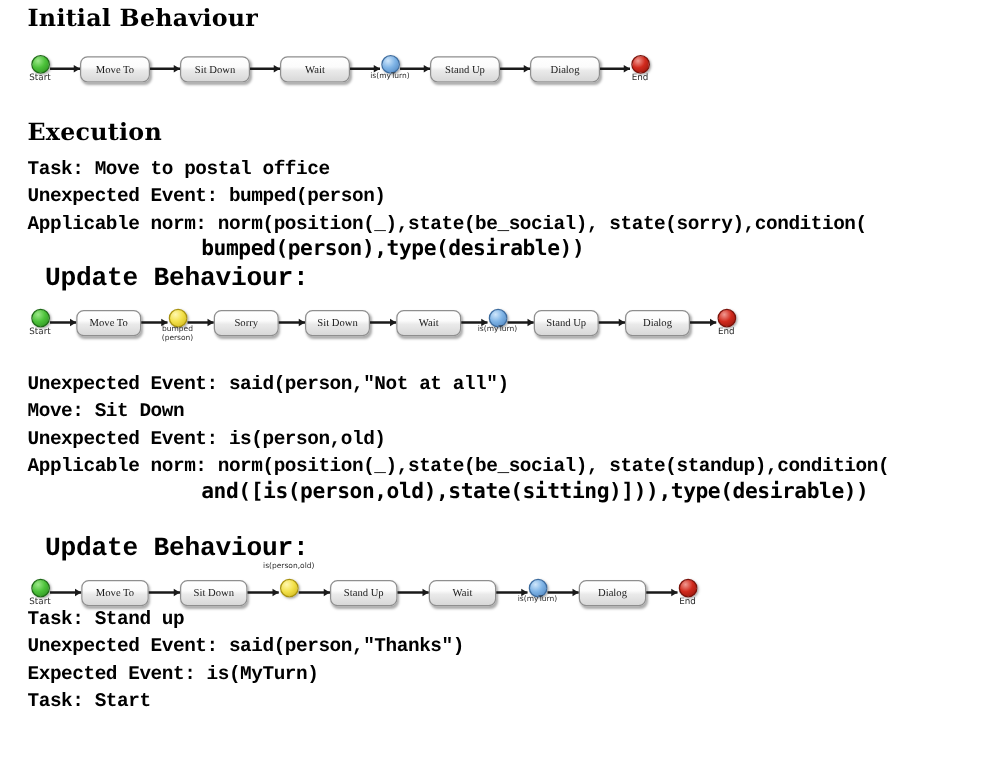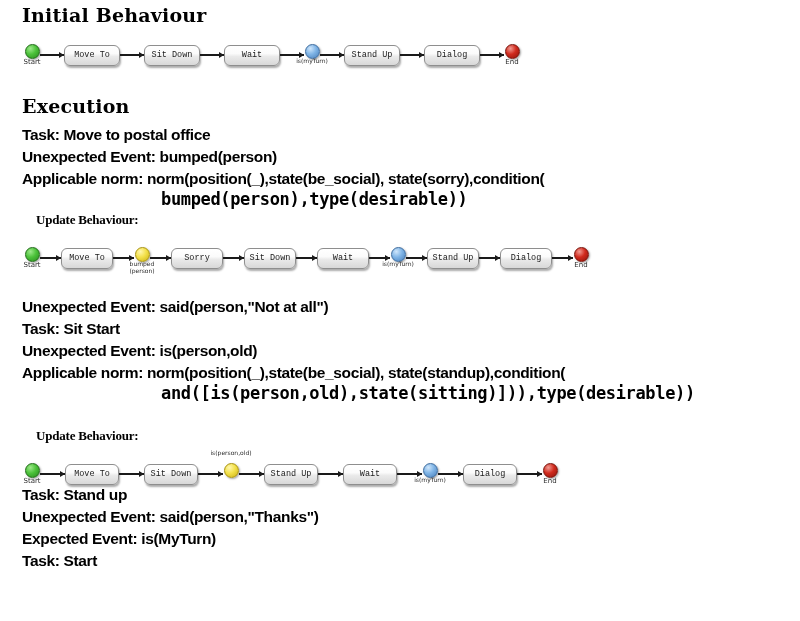--- a/index.html
+++ b/index.html
@@ -27,30 +27,30 @@
   h1.section-heading {
     font-family: "DejaVu Serif", "Liberation Serif", serif;
     font-weight: bold;
     font-size: 19px;
     margin: 0;
     padding: 0;
     letter-spacing: 0.2px;
   }
 
   .mono-heading {
-    font-family: Liberation Serif, serif;
-    font-size: 13px;
+    font-family: Liberation Mono, monospace;
+    font-size: 21px;
     font-weight: 700;
     letter-spacing: -0.2px;
     white-space: pre;
   }
 
   
   .mono-line {
-    font-family: Liberation Sans, sans-serif;
+    font-family: Liberation Mono, monospace;
     font-size: 15.5px;
     font-weight: 700;
     letter-spacing: -0.35px;
     white-space: pre;
     line-height: 22px;
   }
   .mono-cont {
     font-family: "DejaVu Sans Mono", "Liberation Mono", monospace;
     font-size: 17px;
     font-weight: 700;
@@ -73,21 +73,21 @@
   .node-box {
     position: relative;
     display: flex;
     align-items: center;
     justify-content: center;
     height: 21px;
     border: 1px solid #8e8e8e;
     border-radius: 6px;
     background: linear-gradient(to bottom, #ffffff 0%, #fbfbfb 40%, #eaeaea 55%, #d8d8d8 100%);
     box-shadow: 1px 2px 2px rgba(0,0,0,0.33);
-    font-family: Liberation Mono, monospace;
+    font-family: Liberation Serif, serif;
     font-size: 8.5px;
     color: #1a1a1a;
     white-space: nowrap;
     padding: 0 6px;
     box-sizing: border-box;
     flex: none;
   }
 
   .circ-wrap {
     position: relative;
@@ -317,21 +317,21 @@
         </div>
         <div class="circ-wrap">
           <div class="circ red"></div>
           <div class="circ-label start-end">End</div>
         </div>
       </div>
     </div>
 
   <div style="position:absolute; left:22px; top:296px;">
     <div class="mono-line">Unexpected Event: said(person,"Not at all")</div>
-    <div class="mono-line">Task: Sit Start</div>
+    <div class="mono-line">Move: Sit Down</div>
     <div class="mono-line">Unexpected Event: is(person,old)</div>
     <div class="mono-line">Applicable norm: norm(position(_),state(be_social), state(standup),condition(</div>
     <div class="mono-cont" style="padding-left:139px;">and([is(person,old),state(sitting)])),type(desirable))</div>
   </div>
 
   <div class="mono-heading" style="position:absolute; left:36px; top:428px;">Update Behaviour:</div>
 
   <div id="diagram-update2" class="diagram" style="position:absolute; left:24px; top:452px; width:490px;">
       <div class="dg-row">
         <div class="circ-wrap">

